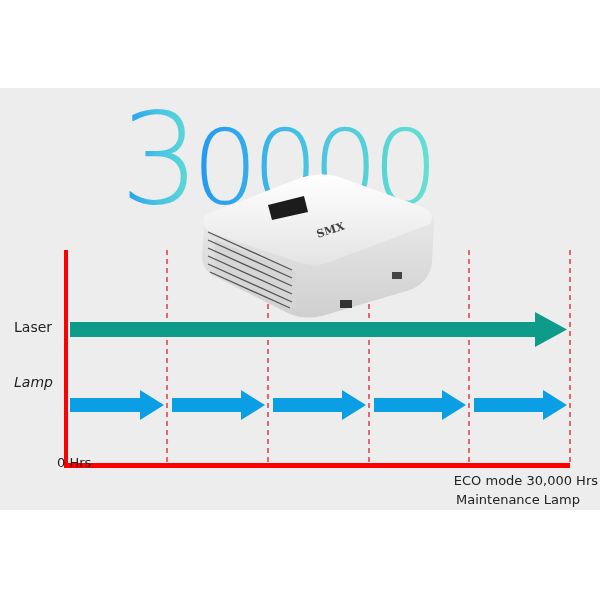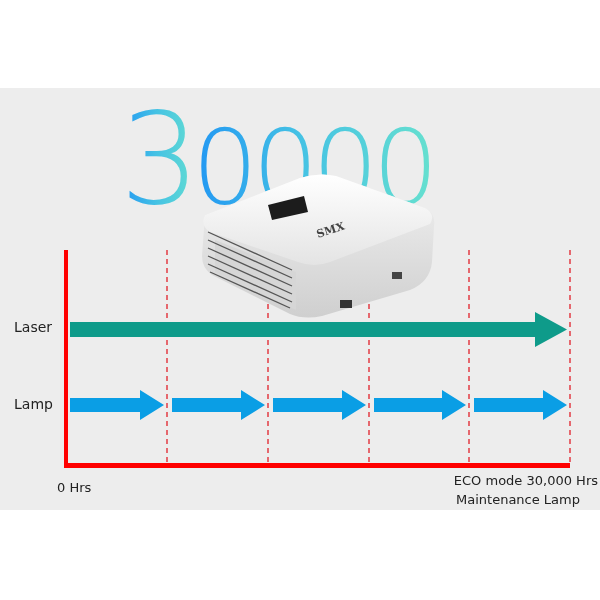--- a/index.html
+++ b/index.html
@@ -72,16 +72,16 @@
     <polygon points="474,398 543,398 543,390 567,405 543,420 543,412 474,412"></polygon>
   </g>
 
   <g fill="#ff0000">
     <rect x="64" y="250" width="4" height="218"></rect>
     <rect x="64" y="463" width="506" height="5"></rect>
   </g>
 </svg>
 
 <div class="label" style="left:14px;top:319px;">Laser</div>
-<div class="label" style="left:14px;top:396px;">Lamp</div>
-<div class="axis-label" style="left:57px;top:480px;">0 Hrs</div>
+<div class="label" style="left:14px;top:374px;font-style:italic;">Lamp</div>
+<div class="axis-label" style="left:57px;top:455px;">0 Hrs</div>
 <div class="axis-label" style="right:2px;top:473px;text-align:center;">ECO mode 30,000 Hrs</div>
 <div class="axis-label" style="right:20px;top:492px;text-align:right;">Maintenance Lamp</div>
 
 </body></html>

